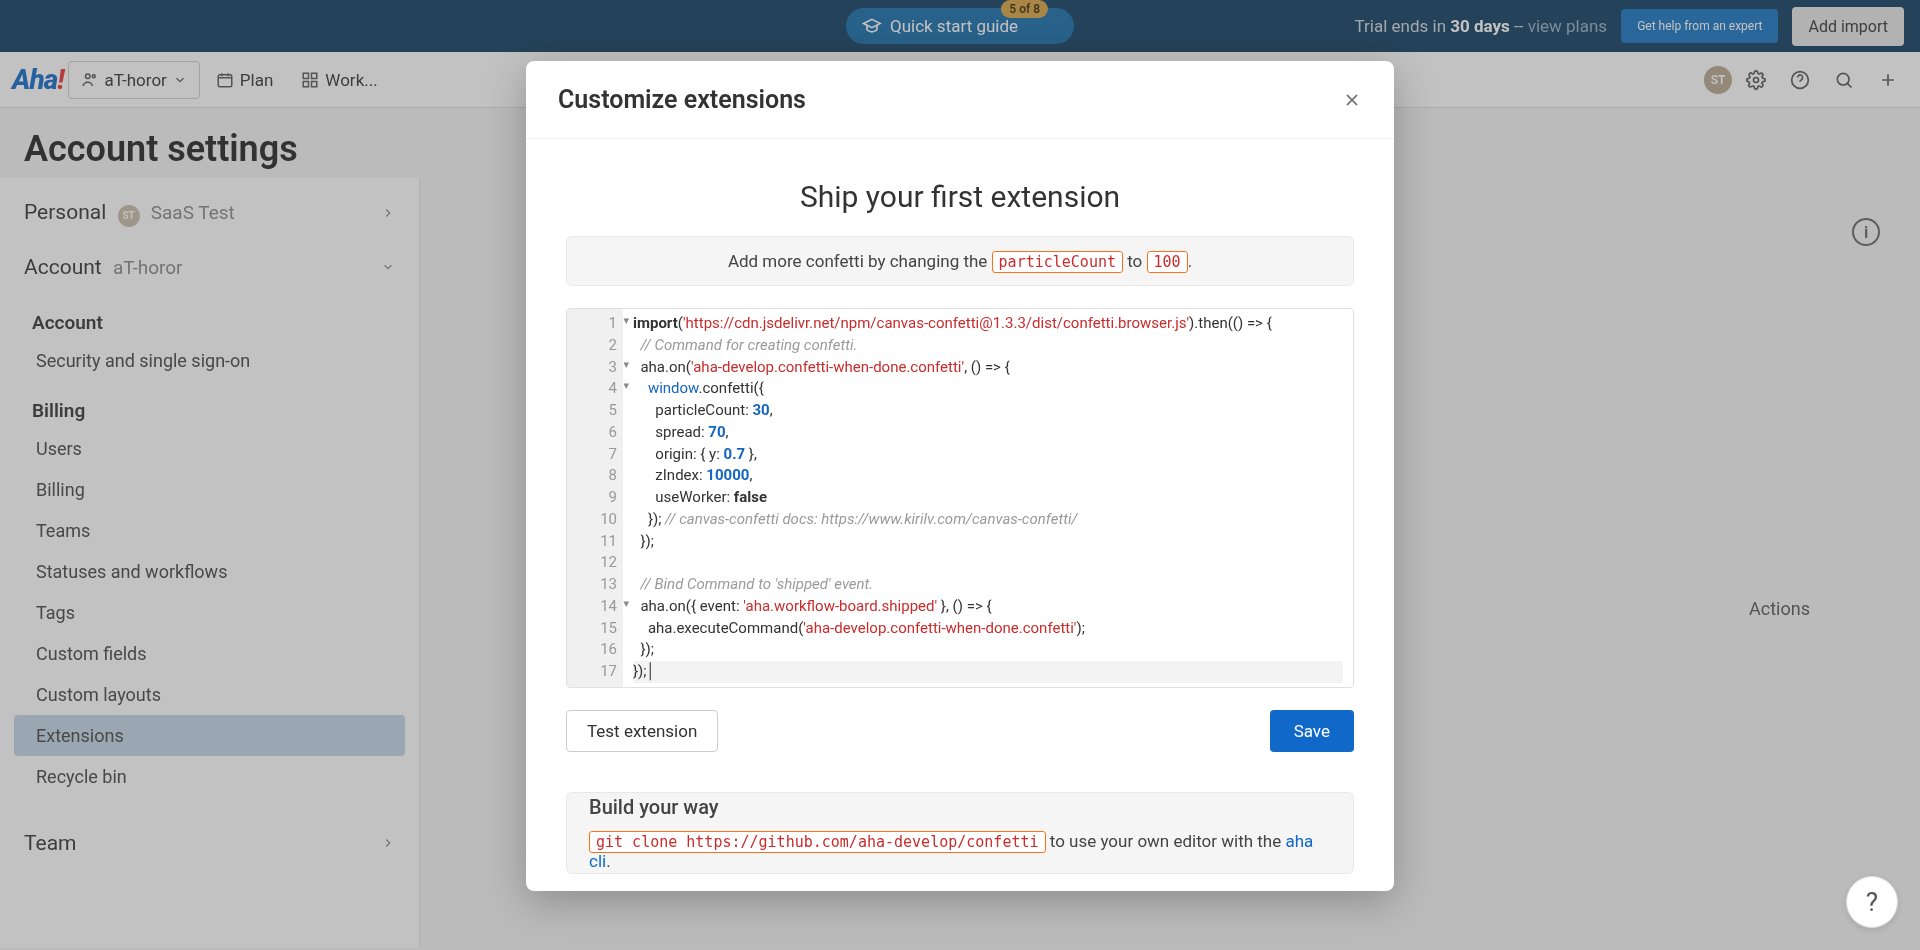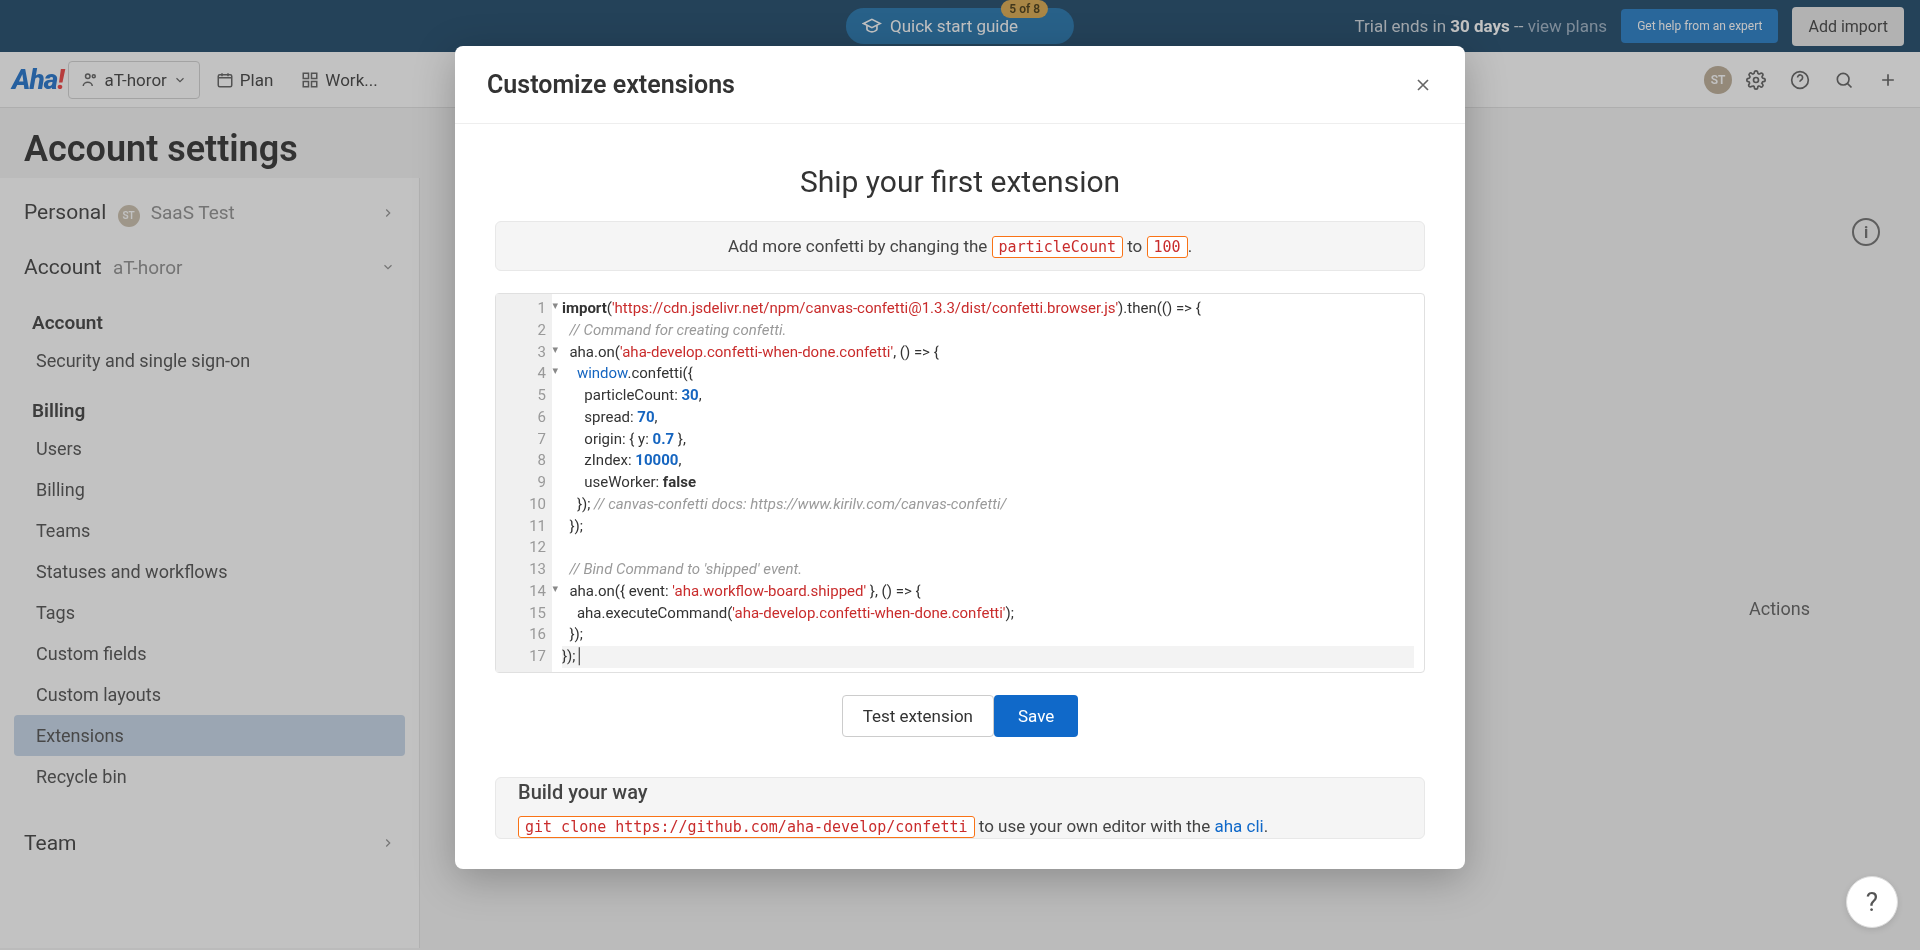--- a/index.html
+++ b/index.html
@@ -37,21 +37,21 @@
 .side-heading { font-size:19px; font-weight:600; color:#333; padding:18px 32px 6px; }
 .side-link { display:block; padding:10px 36px; font-size:18px; color:#444; cursor:pointer; }
 .side-link.active { background:#c3d4e8; border-radius:4px; margin:0 14px; padding-left:22px; }
 
 .main-area { flex:1; padding:30px; position:relative; }
 .info-icon { position:absolute; right:40px; top:40px; width:28px; height:28px; border:2px solid #666; border-radius:50%; display:flex; align-items:center; justify-content:center; color:#666; font-weight:bold; font-size:16px; cursor:pointer; }
 .actions-hdr { position:absolute; right:110px; top:420px; color:#555; font-size:18px; }
 
 
 .overlay { position:absolute; inset:0; background:rgba(80,80,80,0.35); z-index:50; }
-.modal { position:absolute; left:50%; top:46px; transform:translateX(-50%); width:1010px; background:#fff; border-radius:8px; box-shadow:0 10px 40px rgba(0,0,0,0.25); z-index:60; display:flex; flex-direction:column; max-height:830px; }
+.modal { position:absolute; left:50%; top:61px; transform:translateX(-50%); width:868px; background:#fff; border-radius:8px; box-shadow:0 10px 40px rgba(0,0,0,0.25); z-index:60; display:flex; flex-direction:column; max-height:830px; }
 .modal-head { display:flex; align-items:center; justify-content:space-between; padding:24px 32px; border-bottom:1px solid #eee; }
 .modal-title { font-size:25px; font-weight:600; color:#333; }
 .modal-close { font-size:26px; color:#666; cursor:pointer; background:none; border:none; }
 .modal-body { flex:1; overflow-y:auto; padding:30px 40px; position:relative; }
 .modal-body-inner { }
 .ship-title { text-align:center; font-size:30px; font-weight:400; color:#333; margin:10px 0 22px; }
 .hint-box { background:#f5f5f5; border:1px solid #e8e8e8; border-radius:6px; padding:14px 20px; text-align:center; font-size:17px; color:#444; margin-bottom:22px; }
 .code-inline { font-family:"SFMono-Regular",Consolas,monospace; background:#fff; border:1px solid #f97316; padding:1px 6px; border-radius:3px; font-size:15px; }
 .code-red { color:#c92c2c; }
 
@@ -61,21 +61,21 @@
 .gutter .fold::after { content:"▾"; position:absolute; right:-12px; color:#888; font-size:11px; }
 .code { padding:4px 10px; white-space:pre; color:#333; flex:1; }
 .kw { color:#333; font-weight:bold; }
 .str { color:#c92c2c; }
 .com { color:#9a9a9a; font-style:italic; }
 .num { color:#1565c0;font-weight:bold; }
 .bool { color:#333; font-weight:bold; }
 .ident { color:#1565c0; }
 .cursor-line { background:#f3f3f3; display:inline-block; width:100%; }
 
-.btn-row { display:flex; justify-content:center; margin:22px 0 40px; }
+.btn-row { display:flex; justify-content:space-between; margin:22px 0 40px; }
 .btn-outline { background:#fff; border:1px solid #ccc; color:#333; padding:10px 20px; border-radius:4px; font-size:17px; cursor:pointer; }
 .btn-primary { background:#1069c9; border:none; color:#fff; padding:10px 24px; border-radius:4px; font-size:17px; cursor:pointer; }
 
 .build-box { background:#f5f5f5; border:1px solid #e8e8e8; border-radius:6px; padding:2px 22px; }
 .build-title { font-size:20px; font-weight:500; color:#444; margin-bottom:12px; }
 .build-line { font-size:17px; color:#444; }
 .build-line a { color:#1069c9; text-decoration:none; }
 
 .help-fab { position:absolute; right:22px; bottom:22px; width:52px; height:52px; border-radius:50%; background:#fff; border:1px solid #ddd; display:flex; align-items:center; justify-content:center; font-size:26px; color:#555; cursor:pointer; z-index:70; box-shadow:0 2px 6px rgba(0,0,0,0.1); }
 

